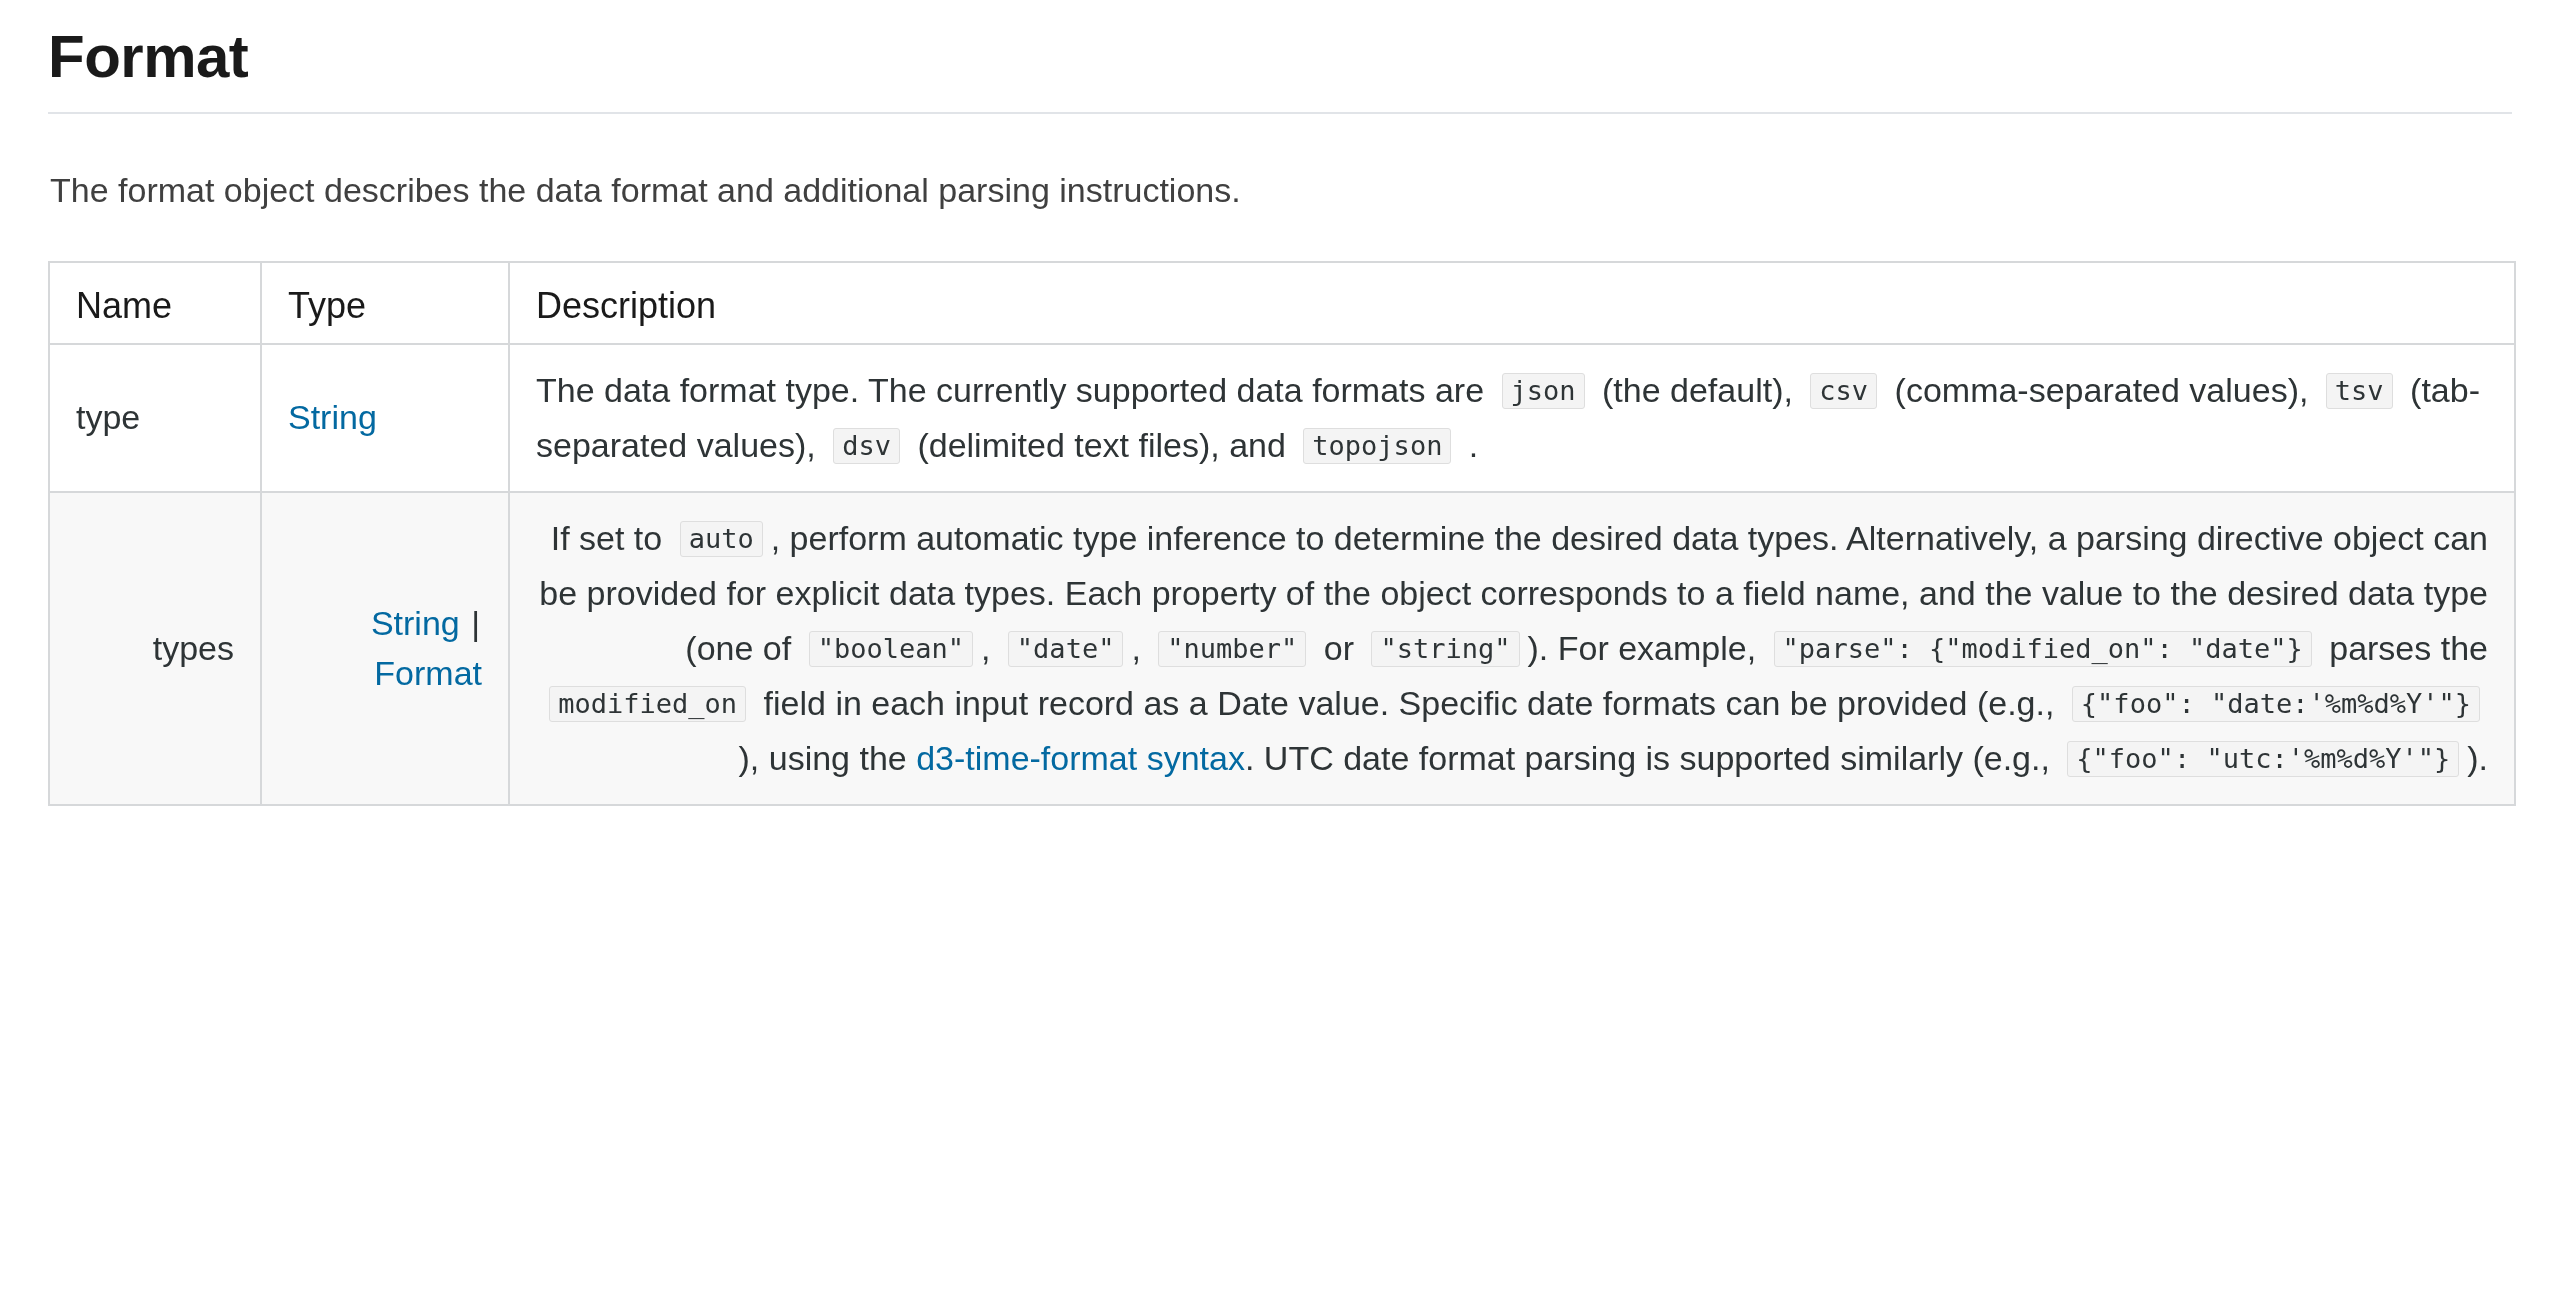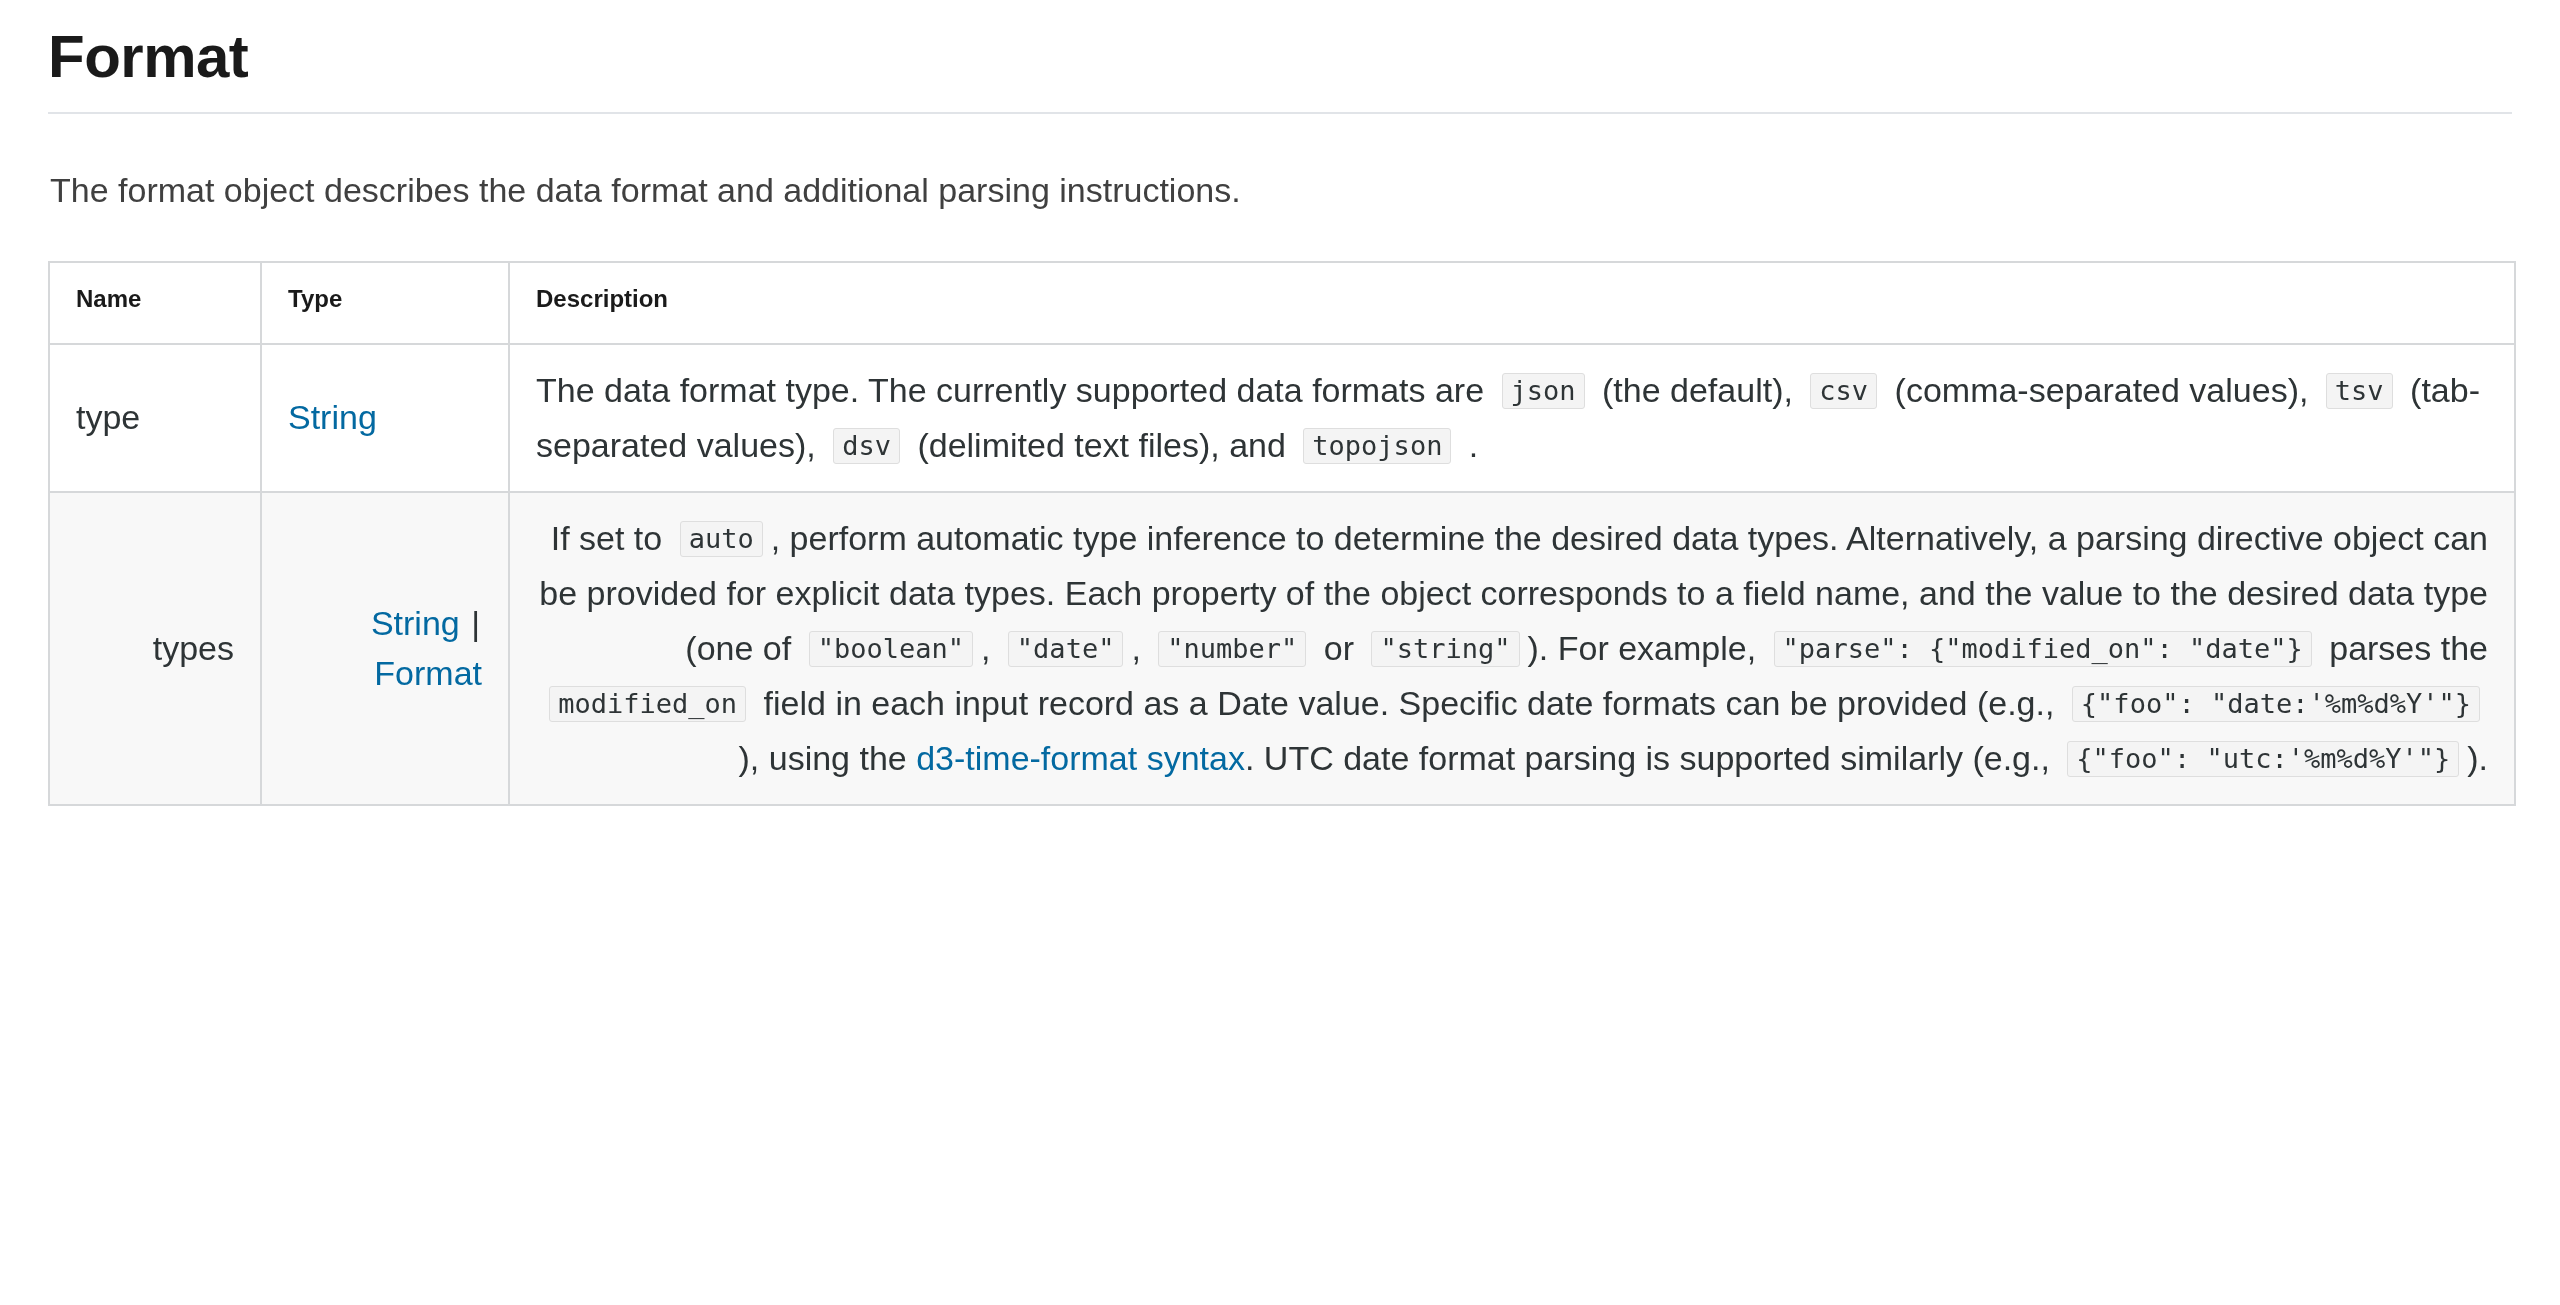--- a/index.html
+++ b/index.html
@@ -63,25 +63,25 @@
   table.api-table col.c-desc  { width: auto; }
 
   table.api-table th,
   table.api-table td {
     border: 2px solid #d6d8da;
     vertical-align: middle;
     padding: 18px 26px;
     text-align: left;
   }
   table.api-table thead th {
-    font-size: 24px;
-    font-weight: bold;
+    font-size: 36px;
+    font-weight: normal;
     color: #1a1a1a;
     padding-top: 22px;
-    padding-bottom: 30px;
+    padding-bottom: 16px;
     background: #ffffff;
   }
   table.api-table tbody tr.row-odd  td { background: #ffffff; }
   table.api-table tbody tr.row-even td { background: #f8f8f8; text-align: right; }
 
   td.cell-name {
     font-size: 34px;
     color: #2e3436;
     text-align: center;
   }

